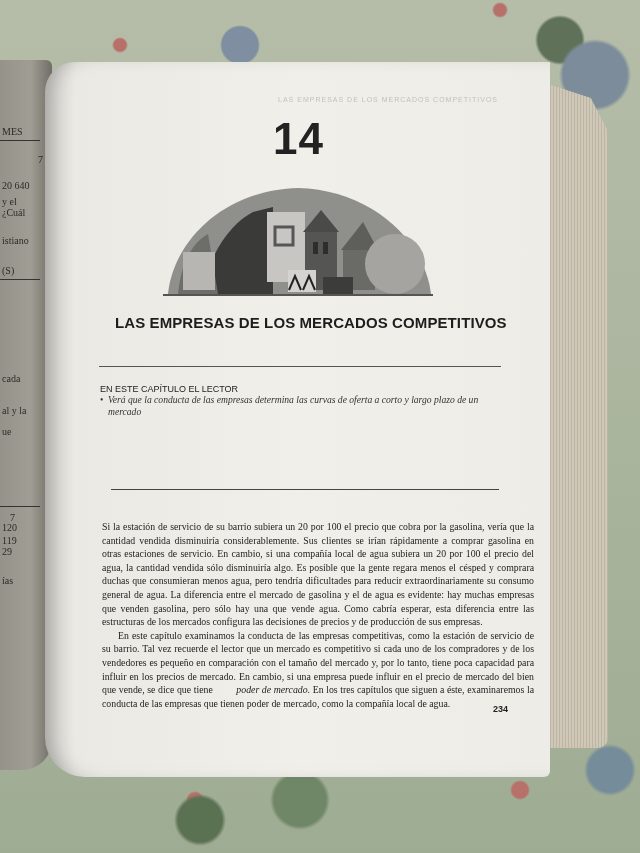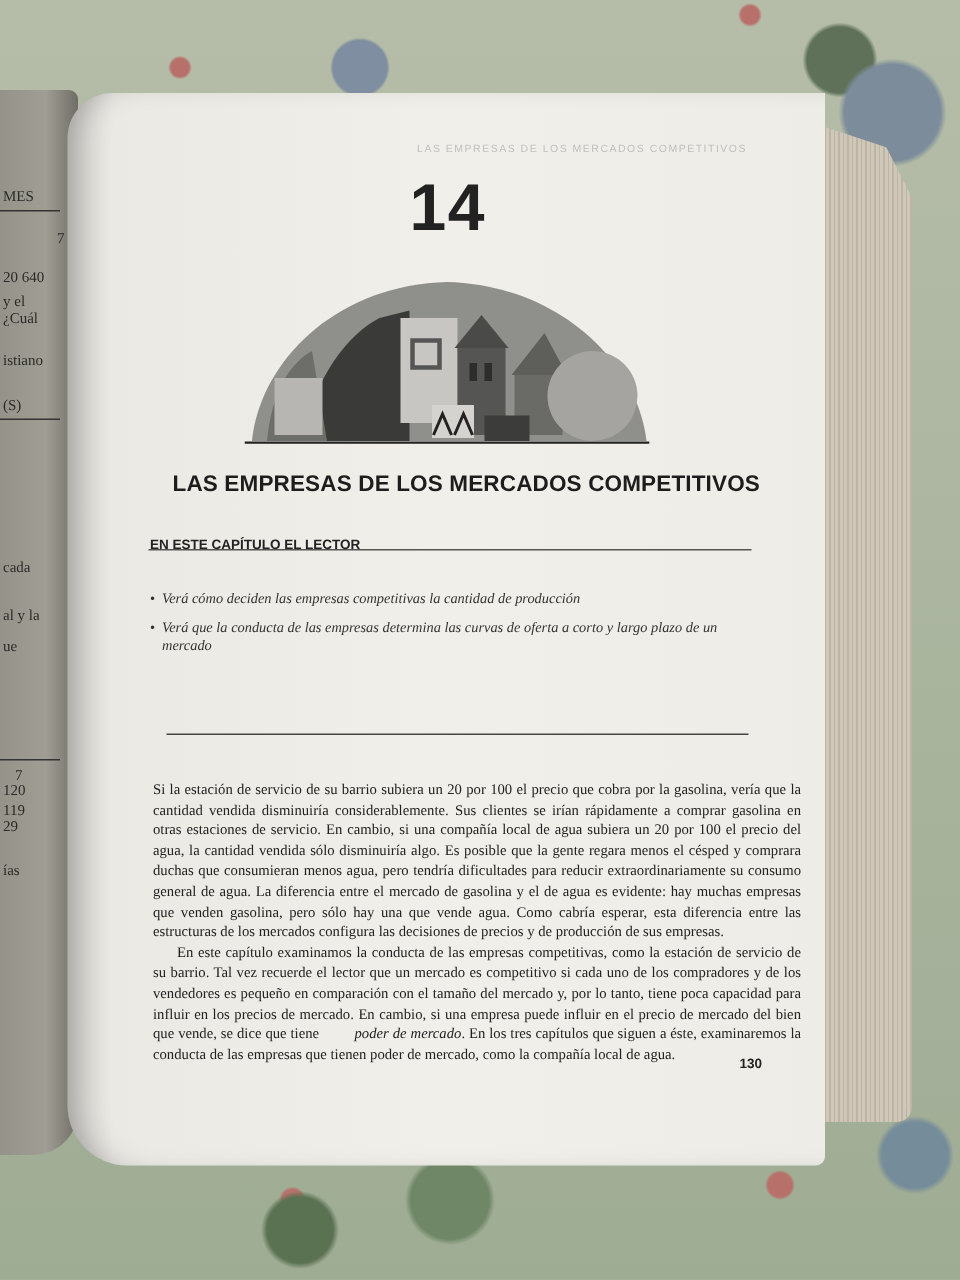--- a/index.html
+++ b/index.html
@@ -58,22 +58,22 @@
       position:absolute; left:118px; top:120px; width:270px; height:115px;
     }
     .chapter-title {
       position:absolute; left:70px; top:252px;
       font-family:"Liberation Sans", sans-serif; font-weight:bold;
       font-size:15px; color:#1d1d1d; letter-spacing:0.1px;
     }
     .rule-top { position:absolute; left:54px; top:304px; width:402px; height:1px; background:#555; }
     .rule-bottom { position:absolute; left:66px; top:427px; width:388px; height:1px; background:#444; }
     .objectives-heading {
-      position:absolute; left:55px; top:296px;
-      font-family:"Liberation Sans", sans-serif; font-weight:bold;
+      position:absolute; left:55px; top:322px;
+      font-family:"Liberation Sans", sans-serif; font-weight:normal;
       font-size:9px; color:#222;
     }
     .objectives {
       position:absolute; left:55px; top:332px; width:405px;
       list-style:none; margin:0; padding:0;
       font-style:italic; font-size:9.6px; color:#333; line-height:12px;
     }
     .objectives li { margin-bottom:7px; padding-left:8px; position:relative; }
     .objectives li::before { content:"•"; position:absolute; left:0; font-style:normal; }
     .body-text {
@@ -141,24 +141,23 @@
     <rect x="125" y="88" width="28" height="22" fill="#d4d3cf"></rect>
     <path d="M126,108 l6,-14 l6,14 M140,108 l6,-14 l6,14" stroke="#222" stroke-width="2" fill="none"></path>
     <line x1="0" y1="113" x2="270" y2="113" stroke="#222" stroke-width="1.5"></line>
   </svg>
 
   <div class="chapter-title">LAS EMPRESAS DE LOS MERCADOS COMPETITIVOS</div>
 
   <div class="rule-top"></div>
   <div class="objectives-heading">EN ESTE CAPÍTULO EL LECTOR</div>
   <ul class="objectives">
-    <li>Verá cómo deciden las empresas competitivas la cantidad de producción</li>
     <li>Verá que la conducta de las empresas determina las curvas de oferta a corto y largo plazo de un mercado</li>
   </ul>
   <div class="rule-bottom"></div>
 
   <div class="body-text">
     <p>Si la estación de servicio de su barrio subiera un 20 por 100 el precio que cobra por la gasolina, vería que la cantidad vendida disminuiría considerablemente. Sus clientes se irían rápidamente a comprar gasolina en otras estaciones de servicio. En cambio, si una compañía local de agua subiera un 20 por 100 el precio del agua, la cantidad vendida sólo disminuiría algo. Es posible que la gente regara menos el césped y comprara duchas que consumieran menos agua, pero tendría dificultades para reducir extraordinariamente su consumo general de agua. La diferencia entre el mercado de gasolina y el de agua es evidente: hay muchas empresas que venden gasolina, pero sólo hay una que vende agua. Como cabría esperar, esta diferencia entre las estructuras de los mercados configura las decisiones de precios y de producción de sus empresas.</p>
     <p class="indent"><span>En este capítulo examinamos la conducta de las empresas competitivas, como la estación de servicio de su barrio. Tal vez recuerde el lector que un mercado es competitivo si cada uno de los compradores y de los vendedores es pequeño en comparación con el tamaño del mercado y, por lo tanto, tiene poca capacidad para influir en los precios de mercado. En cambio, si una empresa puede influir en el precio de mercado del bien que vende, se dice que tiene </span><em>poder de mercado</em><span>. En los tres capítulos que siguen a éste, examinaremos la conducta de las empresas que tienen poder de mercado, como la compañía local de agua.</span></p>
   </div>
 
-  <div class="page-number">130</div>
+  <div class="page-number">234</div>
 </div>
 
 </body></html>

